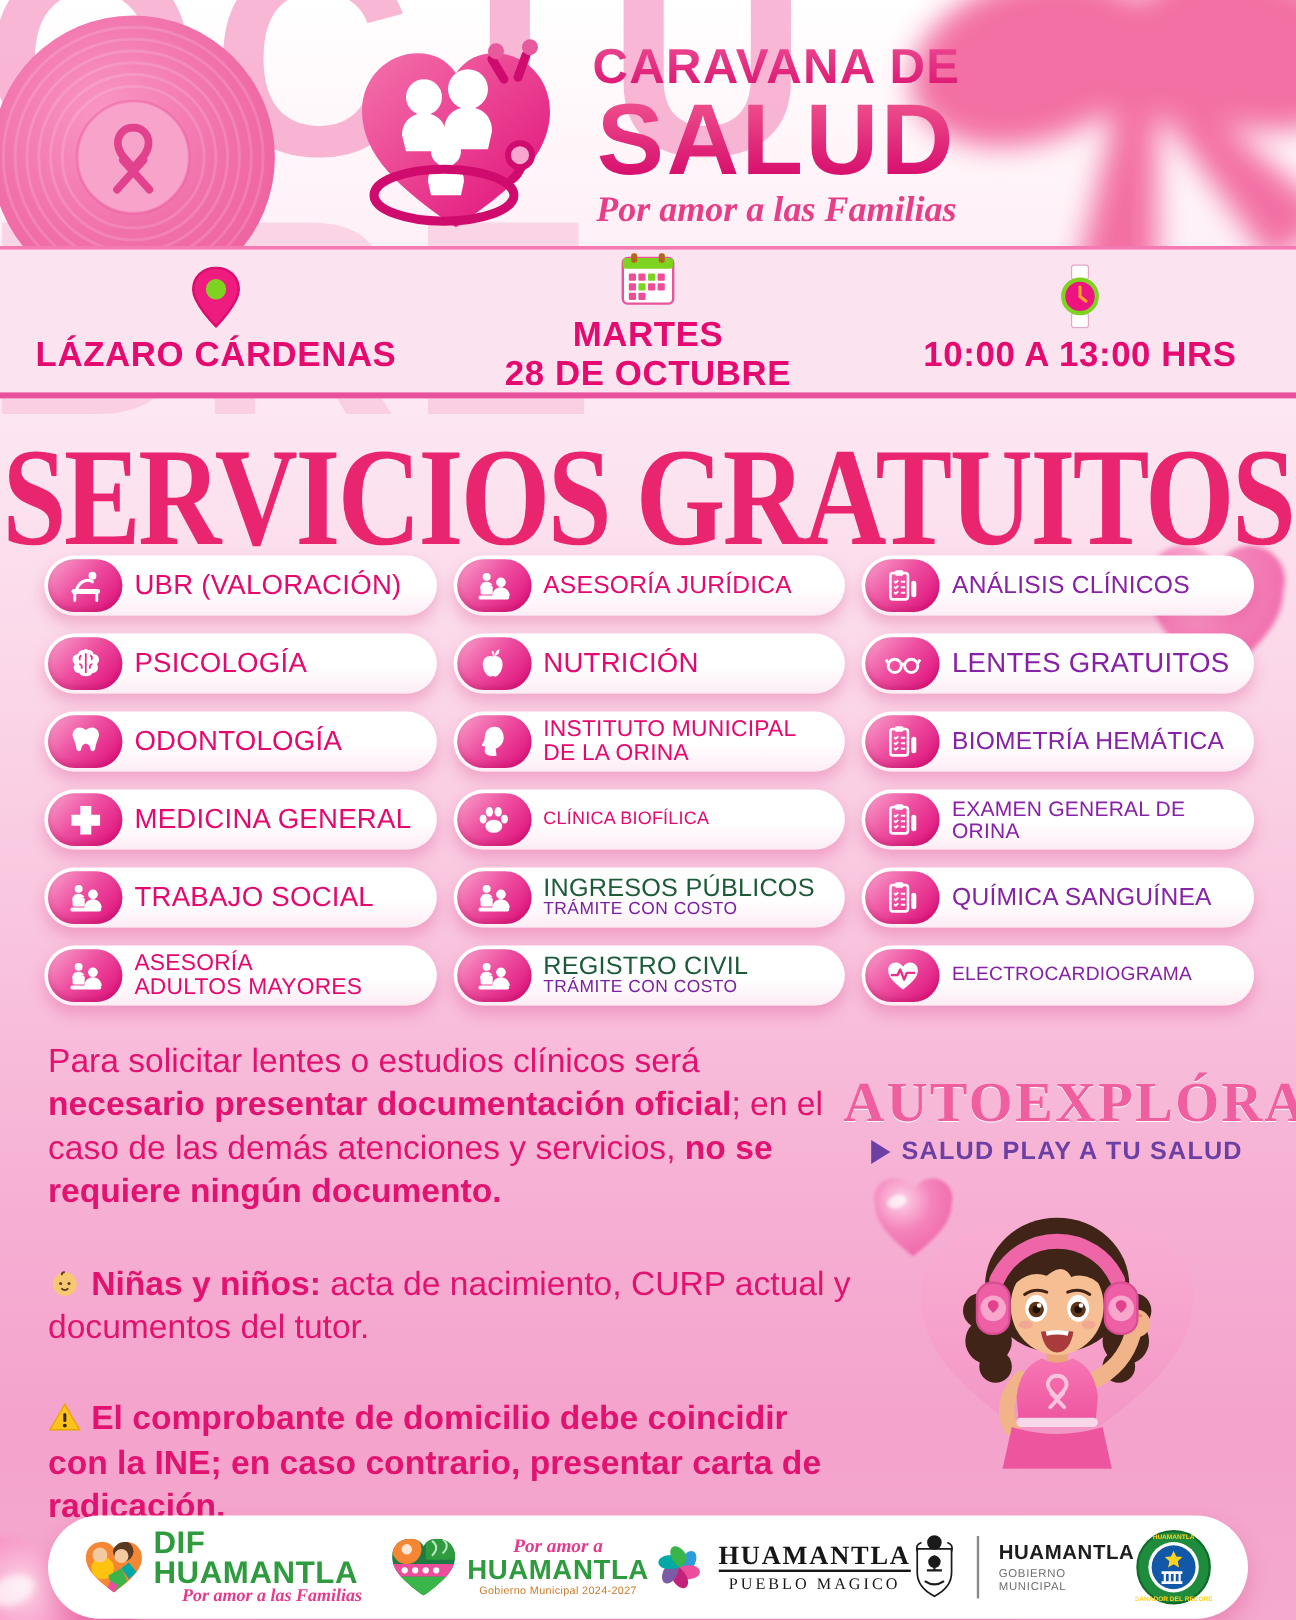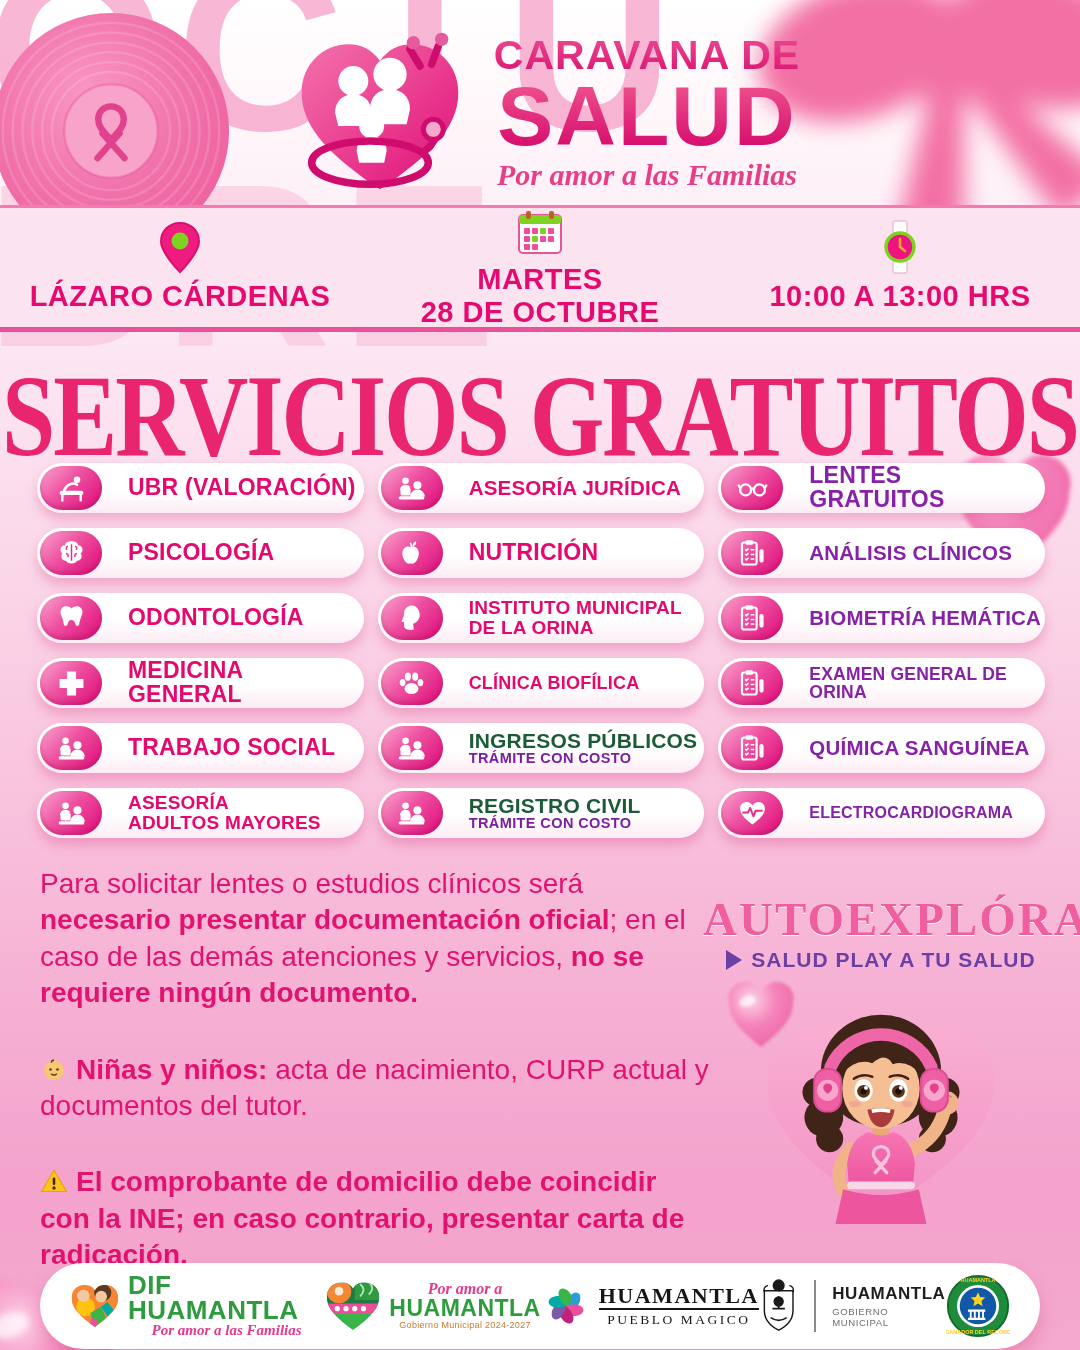--- a/index.html
+++ b/index.html
@@ -34,21 +34,21 @@
     font-family:"Liberation Serif",serif;font-weight:bold;font-size:94px;color:#e9256f;
     letter-spacing:-2px;transform:scale(1.02,1.24);transform-origin:center top;white-space:nowrap;}
   
   .grid{position:absolute;top:463px;left:37px;width:1008px;display:flex;gap:14px;z-index:2;}
   .gcol{flex:1;display:flex;flex-direction:column;}
   .pill{display:flex;align-items:center;height:50px;margin-bottom:15px;border-radius:27px;padding:3px;box-sizing:border-box;
     background:linear-gradient(180deg,#ffffff 55%,#fcecf4);box-shadow:0 7px 12px rgba(210,30,110,.25);}
   .badge{flex:0 0 62px;width:62px;height:44px;border-radius:22px;display:flex;align-items:center;justify-content:center;
     background:linear-gradient(135deg,#f9a6cf 0%,#ee4fa0 45%,#dd0a78 100%);box-shadow:inset 0 -3px 5px rgba(150,0,70,.28);}
   .badge svg{width:33px;height:33px;}
-  .pill-text{margin-left:26px;font-weight:bold;line-height:1.04;letter-spacing:.2px;}
+  .pill-text{margin-left:10px;font-weight:normal;line-height:1.04;letter-spacing:.2px;}
   .c-pink{color:#e5086f;} .c-purple{color:#8721a6;} .c-green{color:#1c5b38;}
   .sub{color:#7a1fa0;font-size:14.5px;letter-spacing:.4px;}
   
   .notes{position:absolute;top:866px;left:40px;width:672px;z-index:2;color:#e21270;font-size:28px;line-height:1.3;}
   .b{font-weight:bold;}
   .para{margin-bottom:40px;}
   .req-line{margin-bottom:2px;}
   .req-icon{display:inline-block;width:28px;height:28px;vertical-align:-4px;margin-right:8px;}
   .warn{margin-top:40px;font-weight:bold;}
   
@@ -335,21 +335,21 @@
           <div class="badge">
             <svg viewBox="0 0 36 36" fill="#fff">
               <ellipse cx="18" cy="23.5" rx="7.6" ry="6"></ellipse>
               <ellipse cx="8.3" cy="17" rx="3.1" ry="4"></ellipse>
               <ellipse cx="14" cy="10.5" rx="3.3" ry="4.4"></ellipse>
               <ellipse cx="22" cy="10.5" rx="3.3" ry="4.4"></ellipse>
               <ellipse cx="27.7" cy="17" rx="3.1" ry="4"></ellipse>
             </svg>
           </div>
           <div class="pill-text c-pink">
-            <div style="font-size: 18px;">CLÍNICA BIOFÍLICA</div>
+            <div style="font-size: 15px;">CLÍNICA BIOFÍLICA</div>
           </div>
         </div>
         <div class="pill">
           <div class="badge">
             <svg viewBox="0 0 36 36" fill="#fff">
               <circle cx="11.5" cy="9.5" r="3.6"></circle>
               <path d="M5.5 20c0-3.6 2.7-6 6-6 2.3 0 4.3 1.2 5.3 3z"></path>
               <rect x="6" y="17.5" width="11" height="8" rx="1.5"></rect>
               <circle cx="24.5" cy="14.5" r="4.4"></circle>
               <path d="M16.5 27c0-4.4 3.6-8 8-8s8 3.6 8 8z"></path>
@@ -374,43 +374,43 @@
           </div>
           <div class="pill-text c-green">
             <div style="font-size: 21px;">REGISTRO CIVIL</div>
             <div class="sub">TRÁMITE CON COSTO</div>
           </div>
         </div>
       </div>
       <div class="gcol">
         <div class="pill">
           <div class="badge">
-            <svg viewBox="0 0 36 36" fill="none" stroke="#fff" stroke-width="2.6">
-              <circle cx="10.5" cy="19.5" r="6"></circle>
-              <circle cx="25.5" cy="19.5" r="6"></circle>
-              <path d="M16.5 19c1-1.6 2-1.6 3 0M4.6 17.2 2.5 13.8M31.4 17.2l2.1-3.4"></path>
-            </svg>
-          </div>
-          <div class="pill-text c-purple">
-            <div style="font-size: 23px;">LENTES GRATUITOS</div>
-          </div>
-        </div>
-        <div class="pill">
-          <div class="badge">
             <svg viewBox="0 0 36 36">
               <rect x="6.5" y="6" width="16" height="24" rx="2.5" fill="none" stroke="#fff" stroke-width="2.4"></rect>
               <rect x="10.5" y="3.5" width="8" height="5" rx="1.5" fill="#fff"></rect>
               <g stroke="#fff" stroke-width="1.7" fill="none">
                 <path d="M10 13.5l1.4 1.4 2.3-2.3M16 14h4M10 18.5l1.4 1.4 2.3-2.3M16 19h4M10 23.5l1.4 1.4 2.3-2.3M16 24h4"></path>
               </g>
               <rect x="25.5" y="13" width="4.6" height="15" rx="2.3" fill="#fff"></rect>
             </svg>
           </div>
           <div class="pill-text c-purple">
             <div style="font-size: 20.5px;">ANÁLISIS CLÍNICOS</div>
+          </div>
+        </div>
+        <div class="pill">
+          <div class="badge">
+            <svg viewBox="0 0 36 36" fill="none" stroke="#fff" stroke-width="2.6">
+              <circle cx="10.5" cy="19.5" r="6"></circle>
+              <circle cx="25.5" cy="19.5" r="6"></circle>
+              <path d="M16.5 19c1-1.6 2-1.6 3 0M4.6 17.2 2.5 13.8M31.4 17.2l2.1-3.4"></path>
+            </svg>
+          </div>
+          <div class="pill-text c-purple">
+            <div style="font-size: 23px;">LENTES GRATUITOS</div>
           </div>
         </div>
         <div class="pill">
           <div class="badge">
             <svg viewBox="0 0 36 36">
               <rect x="6.5" y="6" width="16" height="24" rx="2.5" fill="none" stroke="#fff" stroke-width="2.4"></rect>
               <rect x="10.5" y="3.5" width="8" height="5" rx="1.5" fill="#fff"></rect>
               <g stroke="#fff" stroke-width="1.7" fill="none">
                 <path d="M10 13.5l1.4 1.4 2.3-2.3M16 14h4M10 18.5l1.4 1.4 2.3-2.3M16 19h4M10 23.5l1.4 1.4 2.3-2.3M16 24h4"></path>
               </g>

